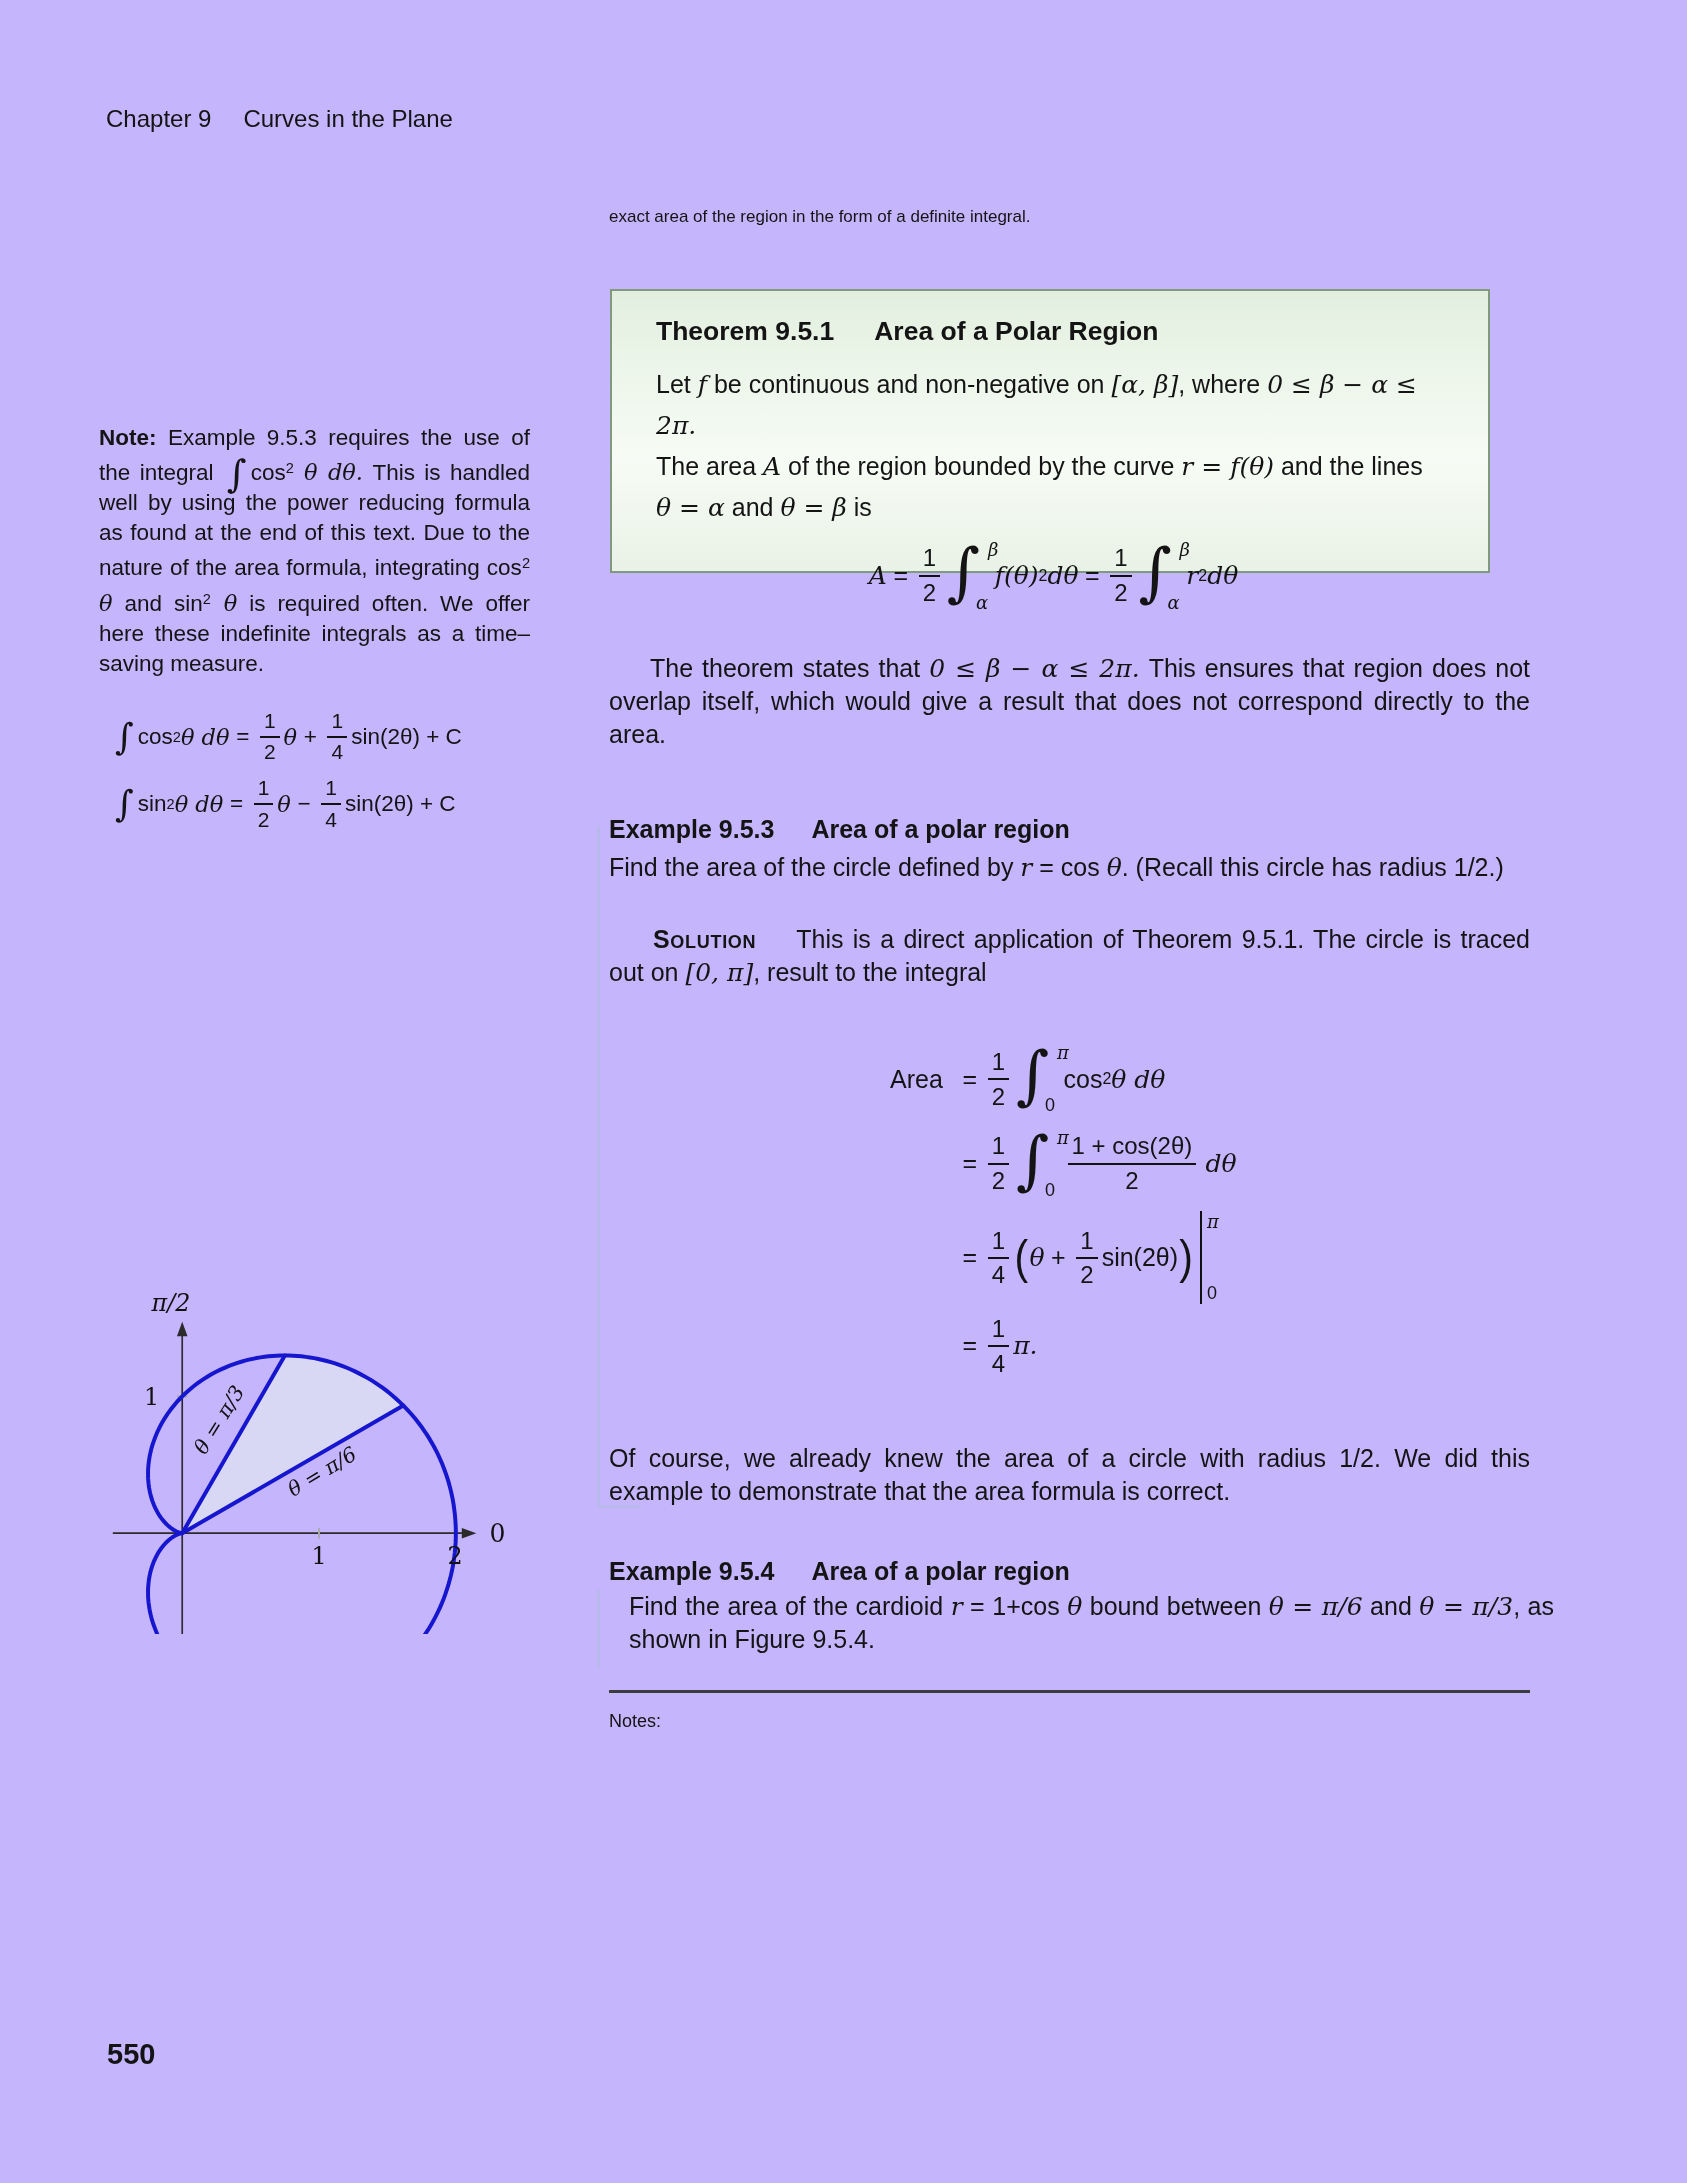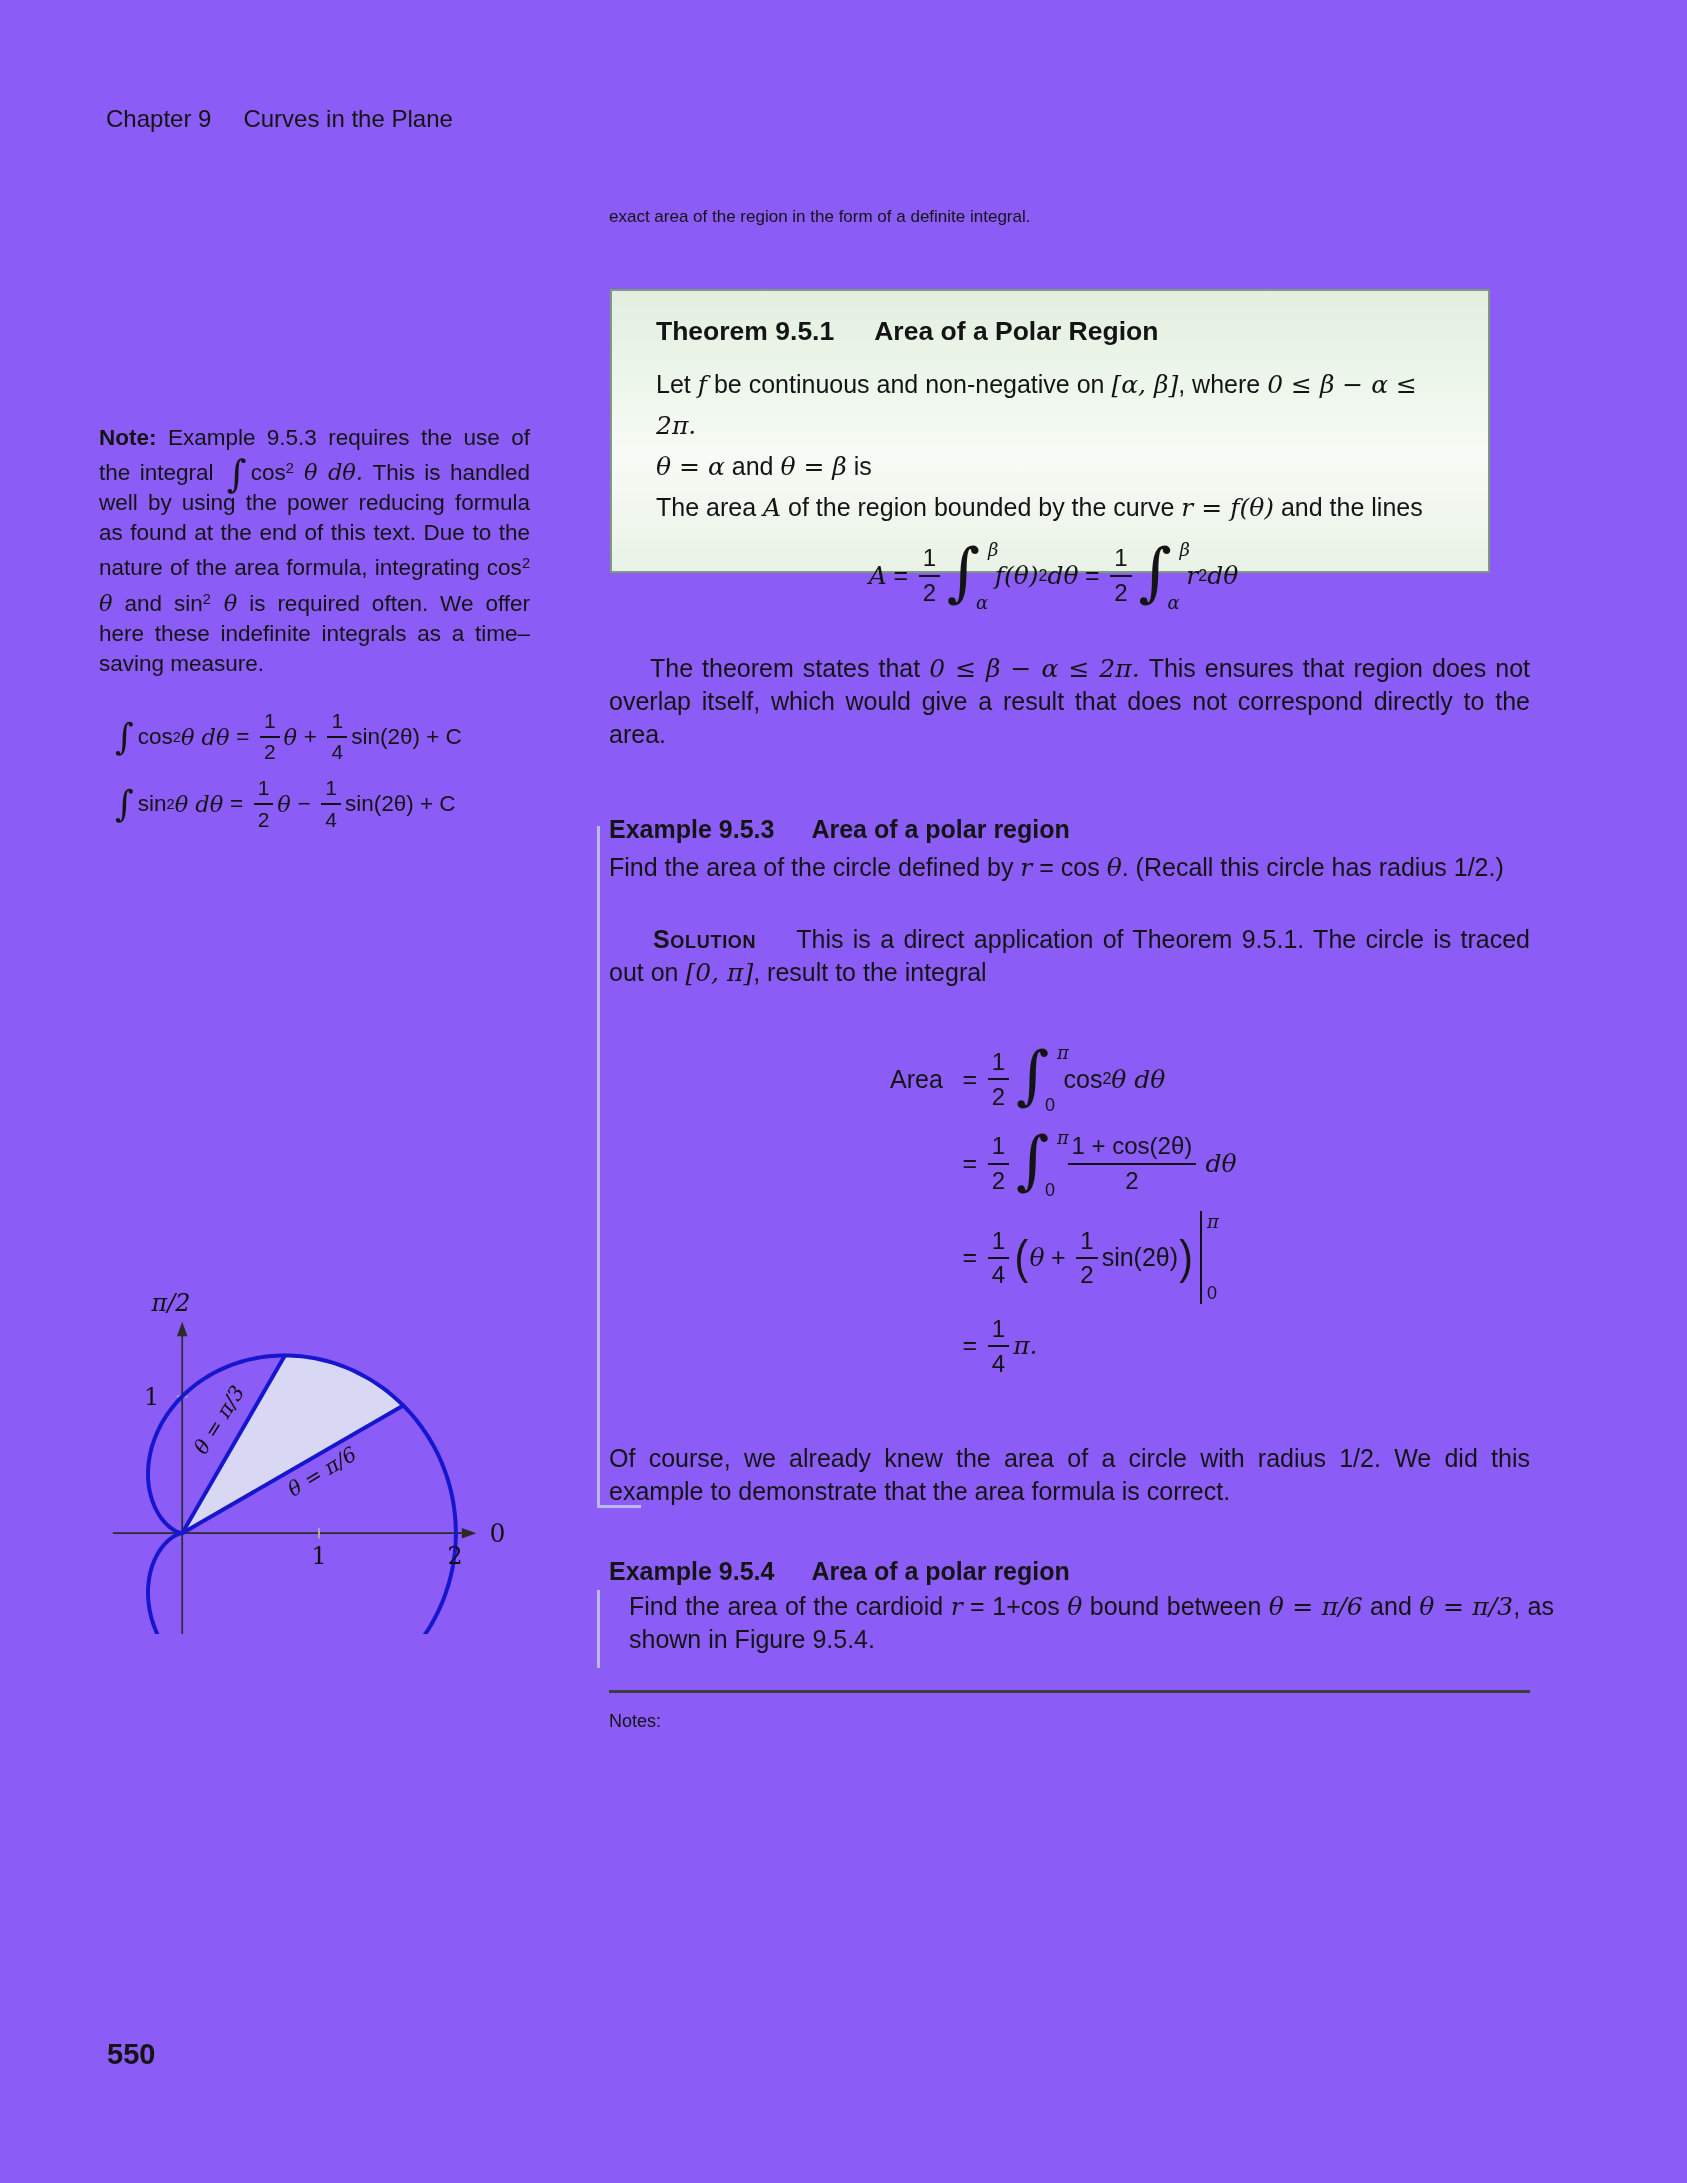--- a/index.html
+++ b/index.html
@@ -1,16 +1,16 @@
 <!DOCTYPE html>
 <html style="font-size:10.6px"><head>
 <meta charset="utf-8">
 <style>
   html,body{margin:0;padding:0;background:#ffffff;}
-  #page{position:relative;width:1687px;height:2183px;background:#8b5cf6;
+  #page{position:relative;width:1687px;height:2183px;background:#c4b5fd;
         font-family:"Liberation Sans",sans-serif;color:#141414;overflow:hidden;}
   .abs{position:absolute;}
   .bodytext{font-size:25px;line-height:33px;text-align:justify;}
   .margintext{font-size:22.5px;line-height:30px;text-align:justify;}
   .mi{font-family:"DejaVu Serif",serif;font-style:italic;}
   .b{font-weight:bold;}
   .sup{font-size:16px;vertical-align:8.6px;}
   .supsm{font-size:14.6px;vertical-align:7.3px;}
   
   #chapter-line{left:106px;top:105px;font-size:24px;}
@@ -91,24 +91,24 @@
 
   <div class="abs" id="theorem-box">
     <div id="theorem-head">
       <span>Theorem 9.5.1</span><span id="theorem-title">Area of a Polar Region</span>
     </div>
     <div id="theorem-body">
       <div>
         <span>Let </span><span class="mi">f</span><span> be continuous and non-negative on </span><span class="mi">[α, β]</span><span>, where </span><span class="mi">0 ≤ β − α ≤ 2π.</span>
       </div>
       <div>
-        <span class="mi">θ = α</span><span> and </span><span class="mi">θ = β</span><span> is</span>
+        <span>The area </span><span class="mi">A</span><span> of the region bounded by the curve </span><span class="mi">r = f(θ)</span><span> and the lines</span>
       </div>
       <div>
-        <span>The area </span><span class="mi">A</span><span> of the region bounded by the curve </span><span class="mi">r = f(θ)</span><span> and the lines</span>
+        <span class="mi">θ = α</span><span> and </span><span class="mi">θ = β</span><span> is</span>
       </div>
     </div>
     <div class="formula-row" id="theorem-formula">
       <span class="mi">A</span>
       <span class="eqsign">=</span>
       <span class="frac">
           <span class="num">1</span>
           <span class="den">2</span>
         </span>
       <span class="intwrap">

